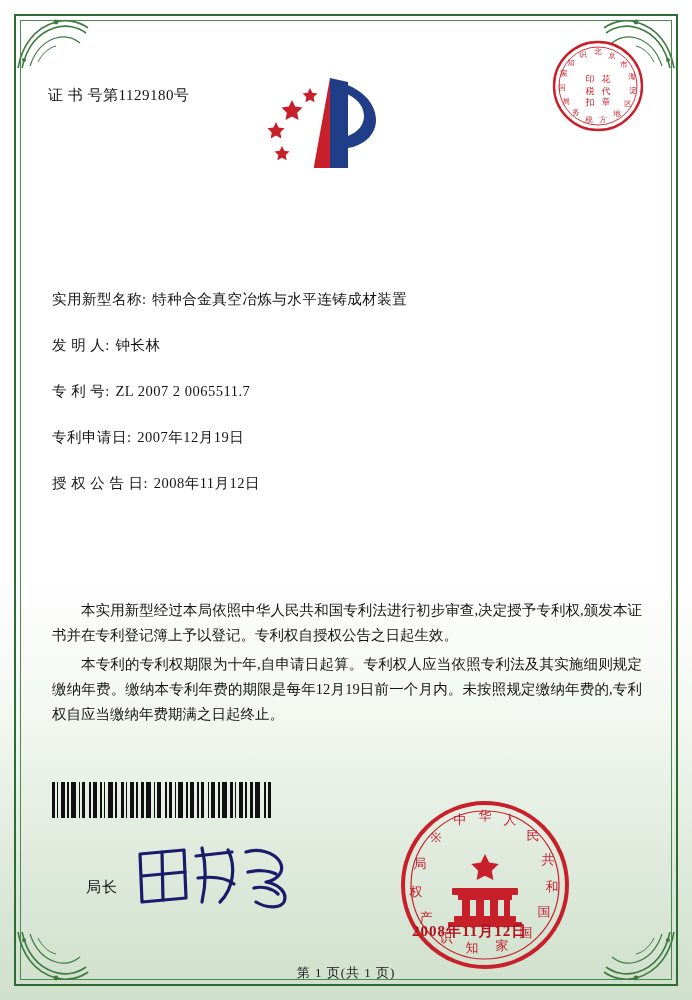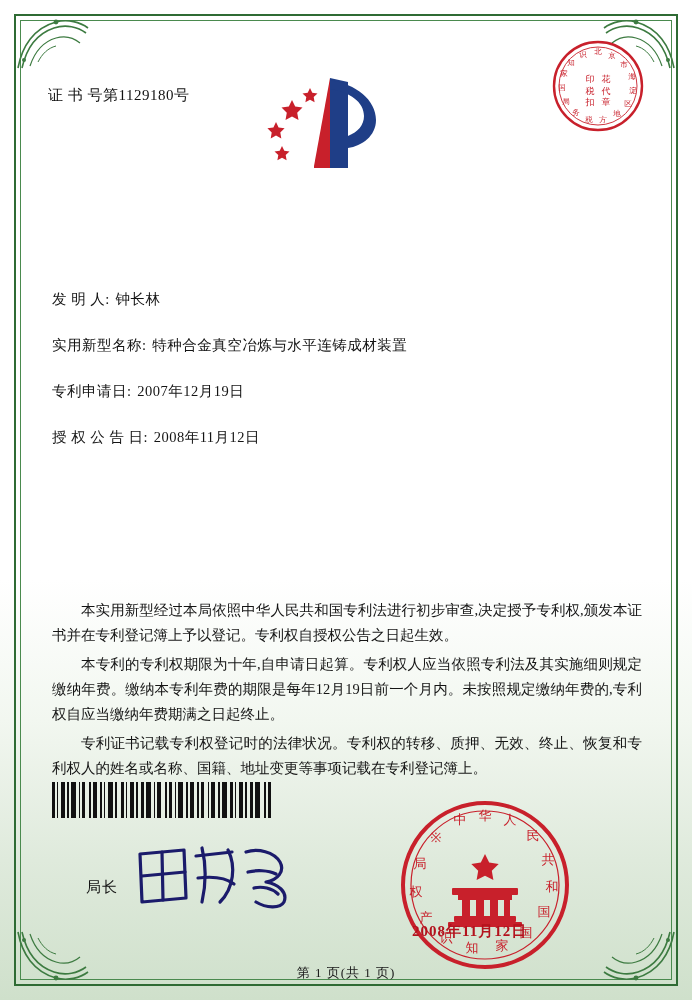--- a/index.html
+++ b/index.html
@@ -258,41 +258,44 @@
         <text x="56" y="56" text-anchor="middle">代</text>
         <text x="40" y="67" text-anchor="middle">扣</text>
         <text x="56" y="67" text-anchor="middle">章</text>
       </g>
     </svg>
   </div>
 
 
   <div class="fields">
     <div class="field-row">
+      <span class="field-label">实用新型名称:</span>
+      <span class="field-value">特种合金真空冶炼与水平连铸成材装置</span>
+    </div>
+    <div class="field-row">
       <span class="field-label">发  明  人:</span>
       <span class="field-value">钟长林</span>
     </div>
     <div class="field-row">
-      <span class="field-label">实用新型名称:</span>
-      <span class="field-value">特种合金真空冶炼与水平连铸成材装置</span>
+      <span class="field-label">专  利  号:</span>
+      <span class="field-value">ZL 2007 2 0065511.7</span>
     </div>
     <div class="field-row">
       <span class="field-label">专利申请日:</span>
       <span class="field-value">2007年12月19日</span>
     </div>
     <div class="field-row">
       <span class="field-label">授 权 公 告 日:</span>
       <span class="field-value">2008年11月12日</span>
     </div>
   </div>
 
   <div class="body-text">
     <p>本实用新型经过本局依照中华人民共和国专利法进行初步审查,决定授予专利权,颁发本证书并在专利登记簿上予以登记。专利权自授权公告之日起生效。</p>
     <p>本专利的专利权期限为十年,自申请日起算。专利权人应当依照专利法及其实施细则规定缴纳年费。缴纳本专利年费的期限是每年12月19日前一个月内。未按照规定缴纳年费的,专利权自应当缴纳年费期满之日起终止。</p>
-    <p>专利证书记载专利权登记时的法律状况。专利权的转移、质押、无效、终止、恢复和专利权人的姓名或名称、国籍、地址变更等事项记载在专利登记簿上。</p>
   </div>
 
   <div class="barcode">
     <span style="width:3px"></span>
       <span style="width:2px;background:transparent"></span>
     <span style="width:1px"></span>
       <span style="width:3px;background:transparent"></span>
     <span style="width:4px"></span>
       <span style="width:2px;background:transparent"></span>
     <span style="width:2px"></span>

